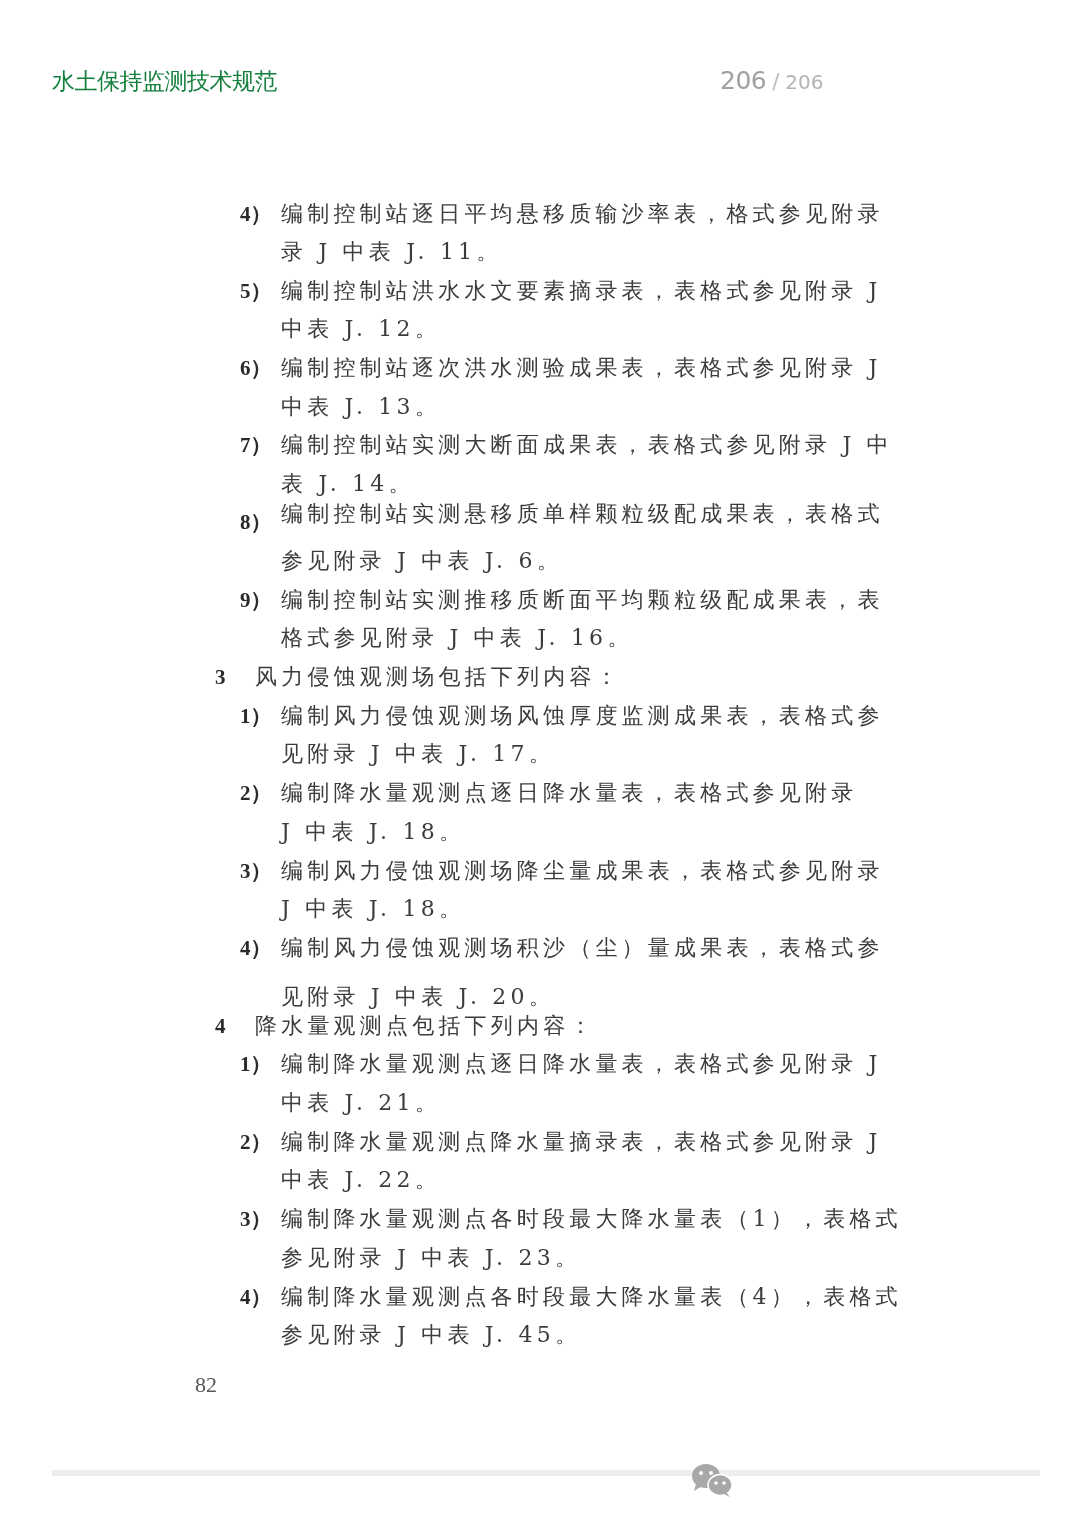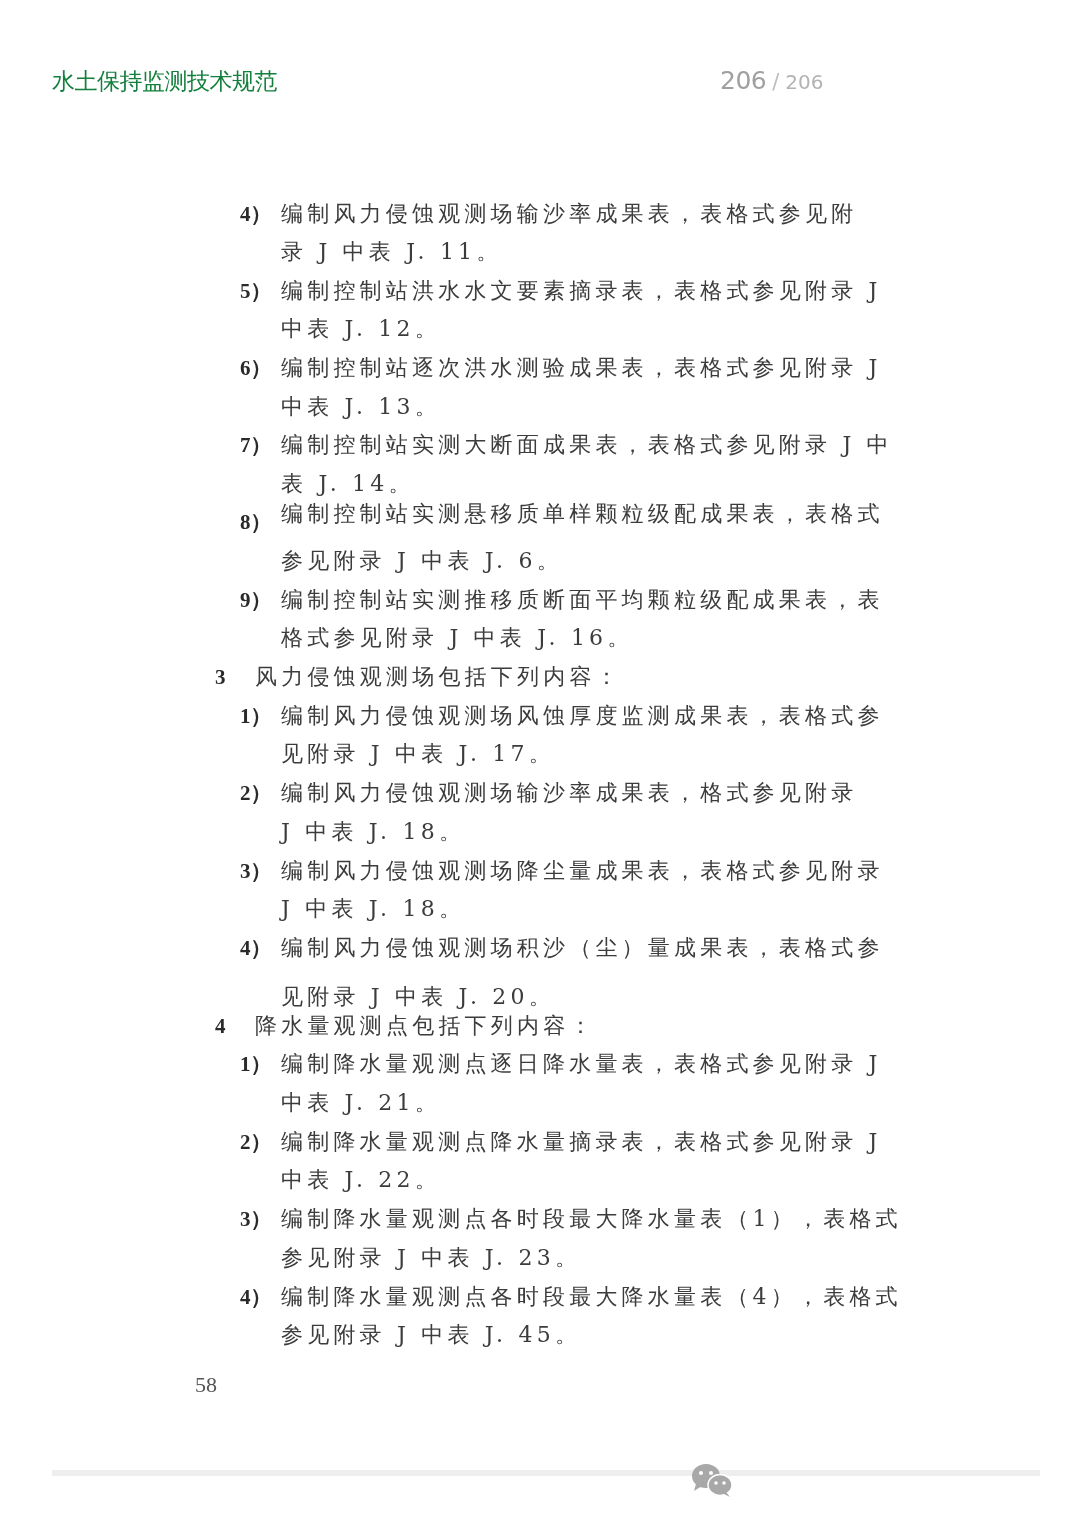--- a/index.html
+++ b/index.html
@@ -96,21 +96,21 @@
 <body>
 
 <div class="topbar-title">水土保持监测技术规范</div>
 <div class="page-counter">
   <span class="cur">206</span><span class="sep">/</span><span class="tot">206</span>
 </div>
 
 <div class="content">
 
   <div class="num" style="left:240px;top:199px">4）</div>
-  <div class="line" style="left:281px;top:199px">编制风力侵蚀观测场输沙率成果表，表格式参见附</div>
+  <div class="line" style="left:281px;top:199px">编制控制站逐日平均悬移质输沙率表，格式参见附录</div>
   <div class="line" style="left:281px;top:237px">录 J 中表 J. 11。</div>
 
   <div class="num" style="left:240px;top:276px">5）</div>
   <div class="line" style="left:281px;top:276px">编制控制站洪水水文要素摘录表，表格式参见附录 J</div>
   <div class="line" style="left:281px;top:314px">中表 J. 12。</div>
 
   <div class="num" style="left:240px;top:353px">6）</div>
   <div class="line" style="left:281px;top:353px">编制控制站逐次洪水测验成果表，表格式参见附录 J</div>
   <div class="line" style="left:281px;top:392px">中表 J. 13。</div>
 
@@ -127,21 +127,21 @@
   <div class="line" style="left:281px;top:623px">格式参见附录 J 中表 J. 16。</div>
 
   <div class="num" style="left:215px;top:662px">3</div>
   <div class="line" style="left:255px;top:662px">风力侵蚀观测场包括下列内容：</div>
 
   <div class="num" style="left:240px;top:701px">1）</div>
   <div class="line" style="left:281px;top:701px">编制风力侵蚀观测场风蚀厚度监测成果表，表格式参</div>
   <div class="line" style="left:281px;top:739px">见附录 J 中表 J. 17。</div>
 
   <div class="num" style="left:240px;top:778px">2）</div>
-  <div class="line" style="left:281px;top:778px">编制风力侵蚀观测场输沙率成果表，格式参见附录</div>
+  <div class="line" style="left:281px;top:778px">编制降水量观测点逐日降水量表，表格式参见附录</div>
   <div class="line" style="left:281px;top:817px">J 中表 J. 18。</div>
 
   <div class="num" style="left:240px;top:856px">3）</div>
   <div class="line" style="left:281px;top:856px">编制风力侵蚀观测场降尘量成果表，表格式参见附录</div>
   <div class="line" style="left:281px;top:894px">J 中表 J. 18。</div>
 
   <div class="num" style="left:240px;top:933px">4）</div>
   <div class="line" style="left:281px;top:933px">编制风力侵蚀观测场积沙（尘）量成果表，表格式参</div>
   <div class="line" style="left:281px;top:982px">见附录 J 中表 J. 20。</div>
 
@@ -158,21 +158,21 @@
 
   <div class="num" style="left:240px;top:1204px">3）</div>
   <div class="line" style="left:281px;top:1204px">编制降水量观测点各时段最大降水量表（1），表格式</div>
   <div class="line" style="left:281px;top:1243px">参见附录 J 中表 J. 23。</div>
 
   <div class="num" style="left:240px;top:1282px">4）</div>
   <div class="line" style="left:281px;top:1282px">编制降水量观测点各时段最大降水量表（4），表格式</div>
   <div class="line" style="left:281px;top:1320px">参见附录 J 中表 J. 45。</div>
 </div>
 
-<div class="page-number">58</div>
+<div class="page-number">82</div>
 
 <div class="bottom-bar"></div>
 
 <div class="watermark">
   <svg class="wechat-icon" viewBox="0 0 44 36">
     <ellipse cx="16" cy="14" rx="14" ry="12" fill="#a8a8a8"></ellipse>
     <path d="M6 22 L4 29 L12 24 Z" fill="#a8a8a8"></path>
     <circle cx="11" cy="11" r="2" fill="#ffffff"></circle>
     <circle cx="21" cy="11" r="2" fill="#ffffff"></circle>
     <ellipse cx="30" cy="23" rx="12" ry="10.5" fill="#a8a8a8" stroke="#ffffff" stroke-width="1.5"></ellipse>

